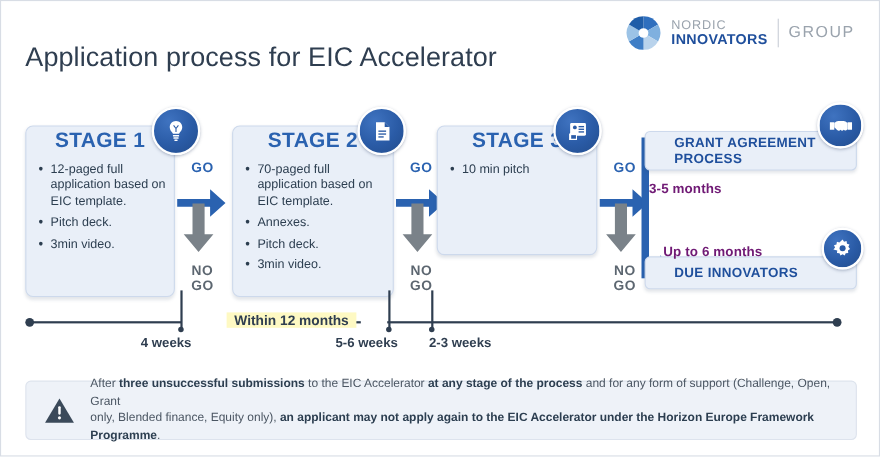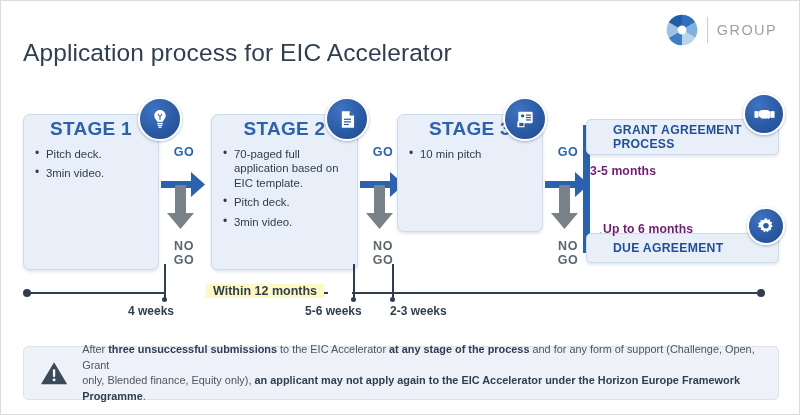--- a/index.html
+++ b/index.html
@@ -254,30 +254,35 @@
     <svg class="logo-mark" viewBox="0 0 40 40">
       <path d="M20 20 L20 2 A18 18 0 0 1 35.6 11 Z" fill="#2f6fbe"></path>
       <path d="M20 20 L35.6 11 A18 18 0 0 1 35.6 29 Z" fill="#7fb0df"></path>
       <path d="M20 20 L35.6 29 A18 18 0 0 1 20 38 Z" fill="#b9d3ec"></path>
       <path d="M20 20 L20 38 A18 18 0 0 1 4.4 29 Z" fill="#3f7ec6"></path>
       <path d="M20 20 L4.4 29 A18 18 0 0 1 4.4 11 Z" fill="#9cc3e6"></path>
       <path d="M20 20 L4.4 11 A18 18 0 0 1 20 2 Z" fill="#1f5da8"></path>
       <circle cx="20" cy="20" r="5.2" fill="#ffffff"></circle>
     </svg>
     <div class="logo-text">
+      <div class="logo-words">
+        <div class="logo-nordic">NORDIC</div>
+        <div class="logo-innov">INNOVATORS</div>
+      </div>
       <div class="logo-div"></div>
       <div class="logo-group">GROUP</div>
     </div>
   </div>
 
   <div class="page-title">Application process for EIC Accelerator</div>
 
   <div class="stage" style="left:22px; top:113px; width:136px; height:156px;">
     <div class="stage-title">STAGE 1</div>
     <ul>
+      <li>12-paged full application based on EIC template.</li>
       <li>Pitch deck.</li>
       <li>3min video.</li>
     </ul>
   </div>
   <div class="badge" style="left:137px; top:96px; width:44px; height:44px;">
     <svg width="22" height="22" viewBox="0 0 24 24" fill="#ffffff">
       <path d="M12 2.2c-3.6 0-6.2 2.8-6.2 6.1 0 2.3 1.2 3.8 2.2 5 .5.6.8 1 .9 1.6h6.2c.1-.6.4-1 .9-1.6 1-1.2 2.2-2.7 2.2-5 0-3.3-2.6-6.1-6.2-6.1z"></path>
       <rect x="8.9" y="16.1" width="6.2" height="1.5" rx="0.5"></rect>
       <rect x="9.4" y="18.3" width="5.2" height="1.5" rx="0.5"></rect>
       <rect x="10.3" y="20.5" width="3.4" height="1.4" rx="0.7"></rect>
@@ -294,20 +299,21 @@
     <div class="gate-nogo">
       <div>NO</div>
       <div>GO</div>
     </div>
   </div>
 
   <div class="stage" style="left:210px; top:113px; width:147px; height:156px;">
     <div class="stage-title">STAGE 2</div>
     <ul>
       <li>70-paged full application based on EIC template.</li>
+      <li>Annexes.</li>
       <li>Pitch deck.</li>
       <li>3min video.</li>
     </ul>
   </div>
   <div class="badge" style="left:324px; top:96px; width:44px; height:44px;">
     <svg width="21" height="21" viewBox="0 0 24 24" fill="#ffffff">
       <path d="M5.5 2.5h9l5 5v14h-14z" rx="1"></path>
       <path d="M14.5 2.5v5h5z" fill="#2a5ba6"></path>
       <rect x="8" y="11" width="8" height="1.4" fill="#2a5ba6"></rect>
       <rect x="8" y="14" width="8" height="1.4" fill="#2a5ba6"></rect>
@@ -369,21 +375,21 @@
   <div class="badge" style="left:742px; top:92px; width:42px; height:42px;">
     <svg width="23" height="23" viewBox="0 0 24 24" fill="#ffffff">
       <path d="M1.5 8.5h4.2v7H1.5z"></path>
       <path d="M18.3 8.5h4.2v7h-4.2z"></path>
       <path d="M5.7 9.2c1.4-1.2 2.6-2 3.6-2h5.4c1 0 2.2.8 3.6 2v5.6c-.8.9-1.6 1.6-2.3 1.6-.5 0-.9-.3-1.4-.8-.5.6-1 .9-1.5.9-.5 0-1-.3-1.5-.9-.5.6-1 .9-1.5.9-.6 0-1.3-.4-2-1l-2.4-2.2z"></path>
     </svg>
   </div>
   <div class="duration" style="left:589px; top:163px;">3-5 months</div>
 
   <div class="outcome" style="left:585px; top:232px; width:193px; height:30px;">
-    <span class="outcome-label">DUE AGREEMENT</span>
+    <span class="outcome-label">DUE INNOVATORS</span>
   </div>
   <div class="badge" style="left:746px; top:206px; width:38px; height:38px;">
     <svg width="20" height="20" viewBox="0 0 24 24" fill="#ffffff">
       <path d="M12 2.2l1.6 2.3 2.7-.7.5 2.8 2.7.9-1.2 2.6 1.8 2.2-2.3 1.7.4 2.8-2.8.2-1.1 2.6-2.3-1.5-2.3 1.5-1.1-2.6-2.8-.2.4-2.8L2 13.1l1.8-2.2-1.2-2.6 2.7-.9.5-2.8 2.7.7z"></path>
       <circle cx="12" cy="11.6" r="3.3" fill="#2a5ba6"></circle>
     </svg>
   </div>
   <div class="duration" style="left:589px; top:221px;padding-left:13px;">Up to 6 months</div>
 
   <div class="tl-line" style="left:24px; top:291px; width:140px;"></div>

